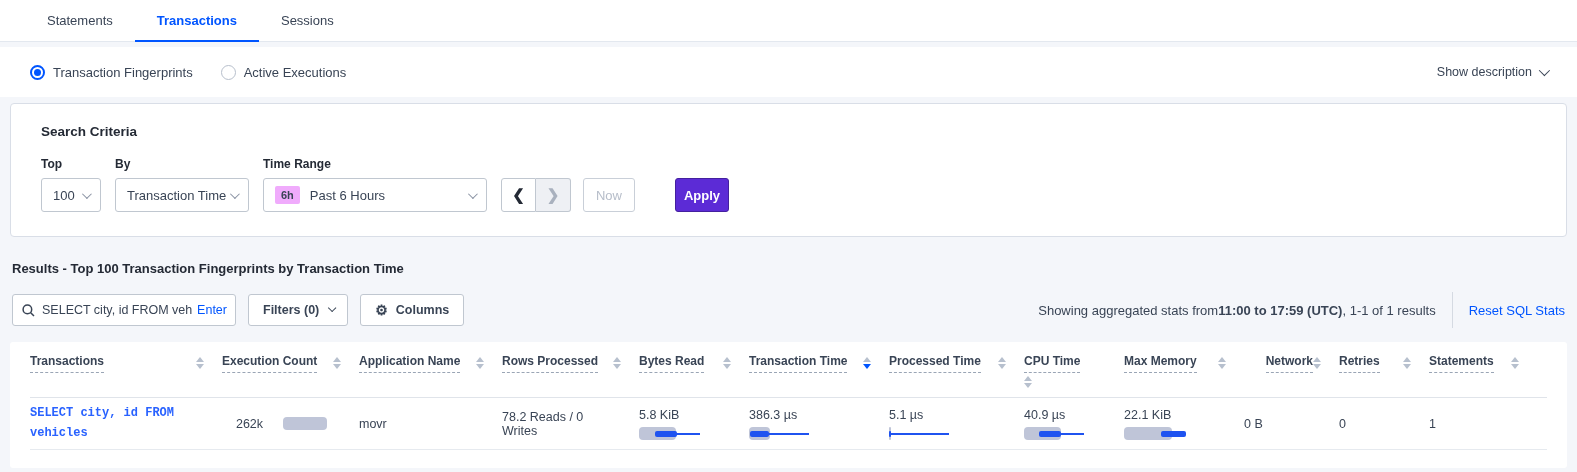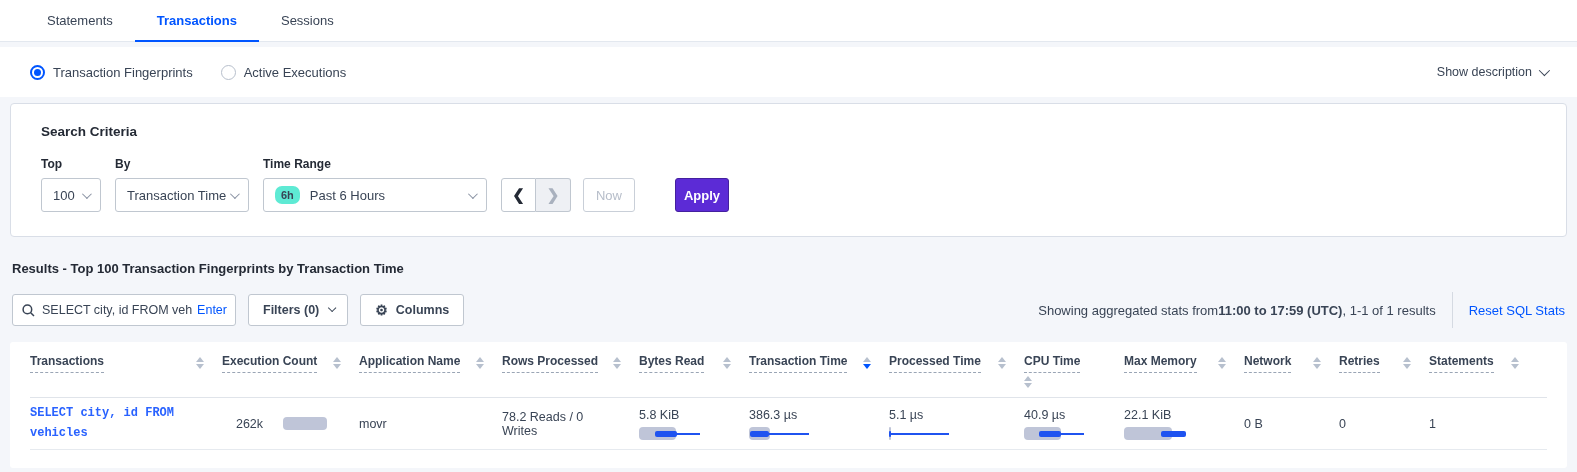--- a/index.html
+++ b/index.html
@@ -24,21 +24,21 @@
   .card { background:#fff; border:1px solid #d9dee7; border-radius:4px; margin:6px 10px 0; padding:20px 30px 24px; }
   .card-title { font-size:13.5px; font-weight:700; color:#242a35; margin-bottom:18px; }
   .form-row { display:flex; align-items:flex-end; }
   .fgroup { margin-right:14px; }
   .flabel { font-size:12px; font-weight:700; color:#242a35; margin-bottom:7px; }
   .select { height:34px; border:1px solid #c0c7d0; border-radius:3px; background:#fff; display:flex; align-items:center; padding:0 11px; font-size:13px; color:#394455; cursor:pointer; }
   .select .sel-chev { margin-left:auto; width:7px; height:7px; border-right:1.5px solid #8a93a3; border-bottom:1.5px solid #8a93a3; transform:rotate(45deg) translateY(-2px); }
   .sel-top { width:60px; }
   .sel-by { width:134px; }
   .sel-range { width:224px; }
-  .range-badge { background:#5eead4; color:#394455; font-size:11px; font-weight:700; border-radius:7px; padding:3px 6px; margin-right:10px; }
+  .range-badge { background:#f0abfc; color:#394455; font-size:11px; font-weight:700; border-radius:2px; padding:3px 6px; margin-right:10px; }
   .navgrp { display:flex; margin-right:12px; }
   .navbtn { width:35px; height:34px; border:1px solid #c0c7d0; background:#fff; display:flex; align-items:center; justify-content:center; font-size:15px; font-weight:700; color:#242a35; cursor:pointer; }
   .navbtn.prev { border-radius:3px 0 0 3px; }
   .navbtn.next { border-radius:0 3px 3px 0; border-left:none; background:#eef0f4; color:#a9b1be; cursor:default; }
   .now-btn { height:34px; width:52px; border:1px solid #c9cfd8; border-radius:3px; background:#fff; color:#b6bdc9; font-size:13px; display:flex; align-items:center; justify-content:center; margin-right:40px; cursor:pointer; }
   .apply-btn { height:34px; width:54px; border:1px solid #44209f; border-radius:3px; background:#5c2bd6; color:#fff; font-size:13px; font-weight:700; display:flex; align-items:center; justify-content:center; cursor:pointer; }
 
   
   .results-heading { margin:24px 12px 0; font-size:13px; font-weight:700; color:#242a35; }
   .controls-row { display:flex; align-items:center; margin:16px 12px 0; }
@@ -219,21 +219,21 @@
           <i class="tri down"></i>
         </span>
       </div>
       <div class="th" style="width: 120px;">
         <span class="th-text">Max Memory</span>
         <span class="sort-icon">
           <i class="tri up"></i>
           <i class="tri down"></i>
         </span>
       </div>
-      <div class="th" style="width: 95px;">
+      <div class="th" style="width: 95px; justify-content: flex-end;">
         <span class="th-text">Network</span>
         <span class="sort-icon">
           <i class="tri up"></i>
           <i class="tri down"></i>
         </span>
       </div>
       <div class="th" style="width: 90px;">
         <span class="th-text">Retries</span>
         <span class="sort-icon">
           <i class="tri up"></i>

